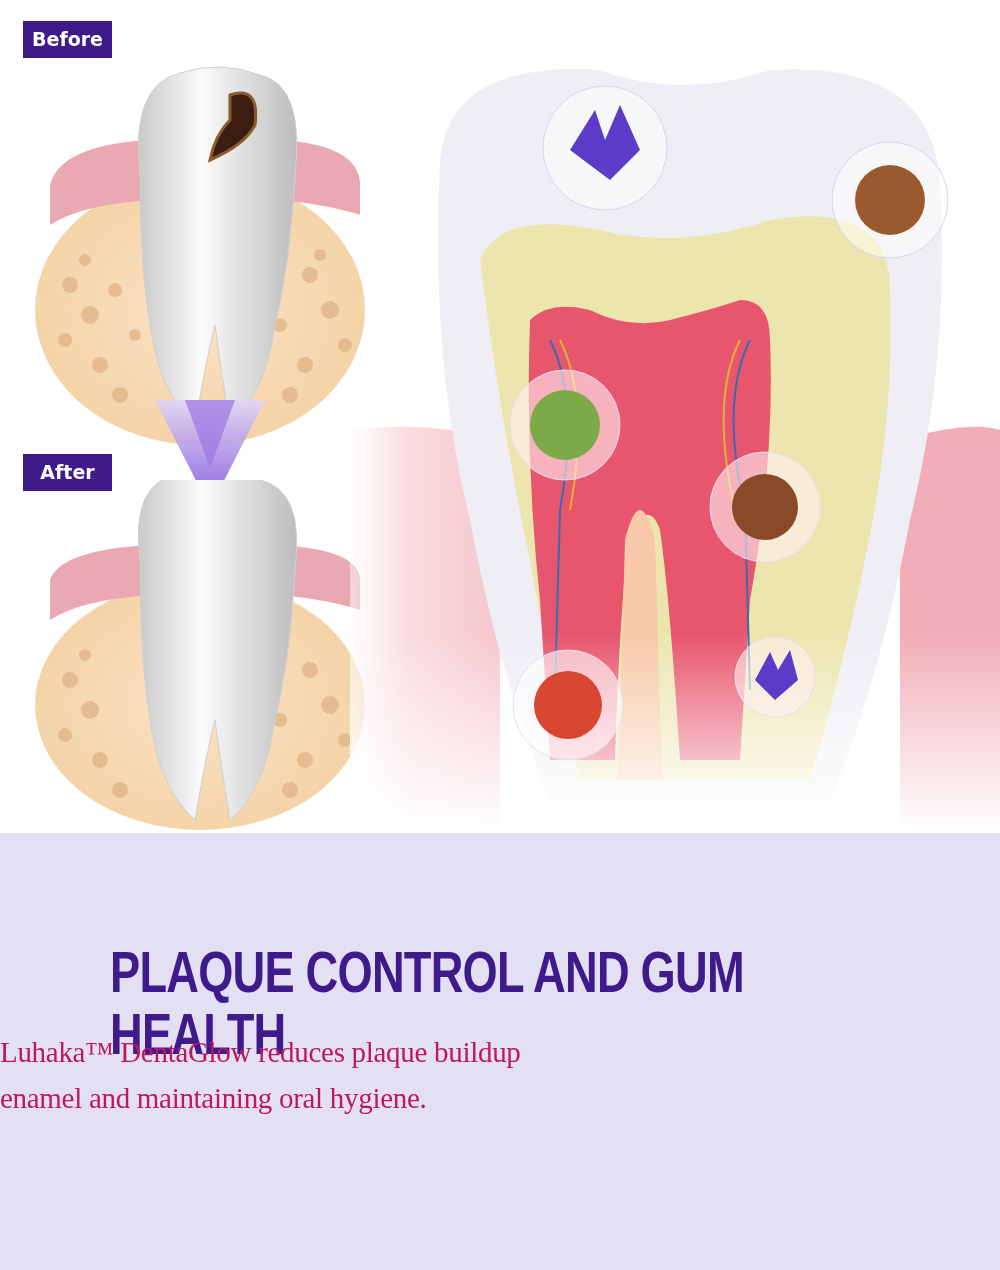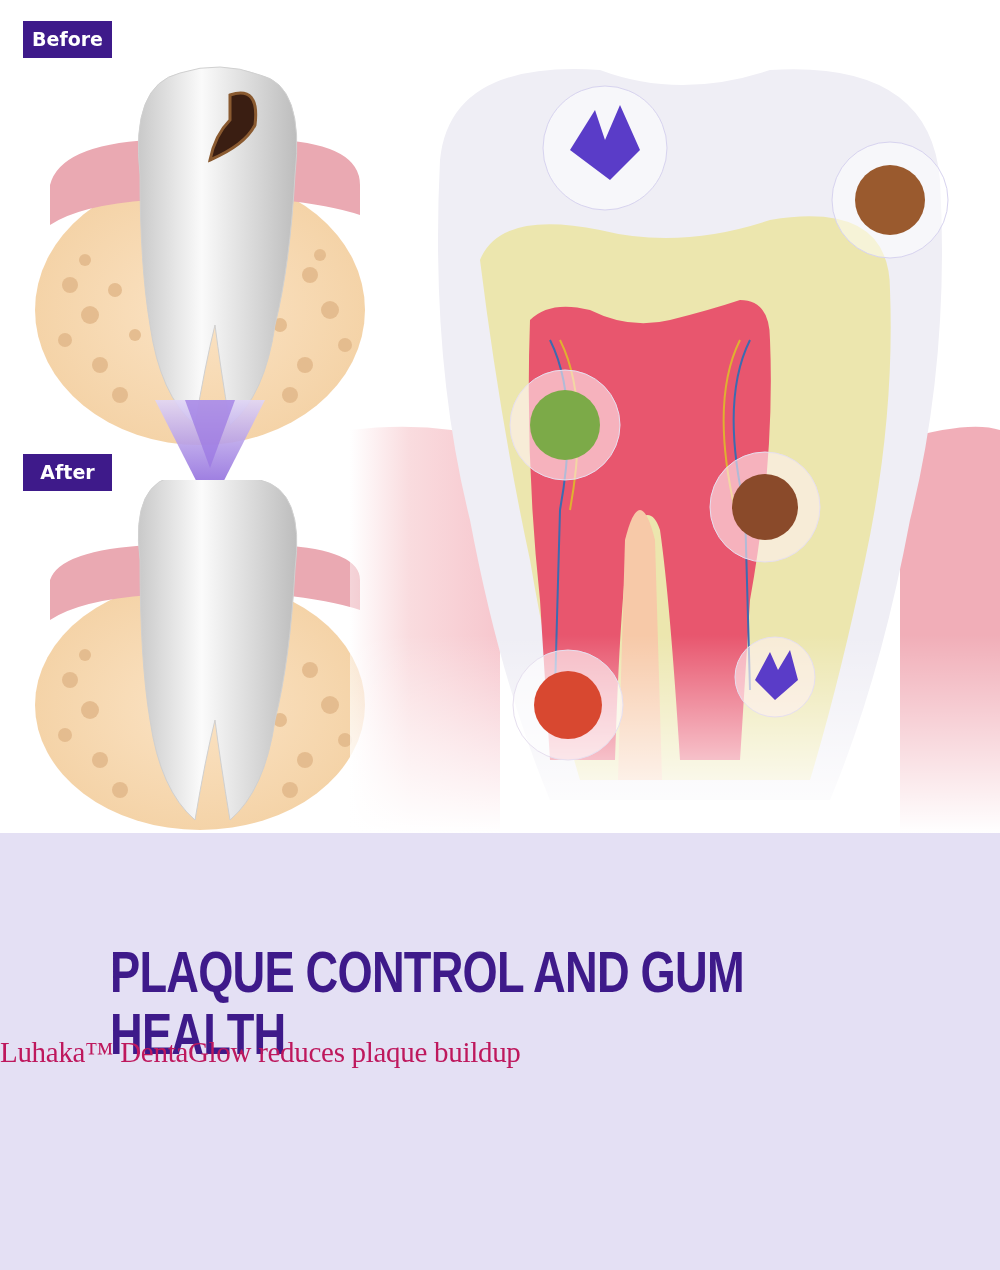--- a/index.html
+++ b/index.html
@@ -168,14 +168,15 @@
   </svg>
 
   <div class="badge before">Before</div>
   <div class="badge after">After</div>
 </div>
 
 <div class="bottom">
   <h1 class="headline">PLAQUE CONTROL AND GUM HEALTH</h1>
   <p class="desc">
     <span>Luhaka™ DentaGlow reduces plaque buildup</span>
+    <span>enamel and maintaining oral hygiene.</span>
   </p>
 </div>
 
 </body></html>

